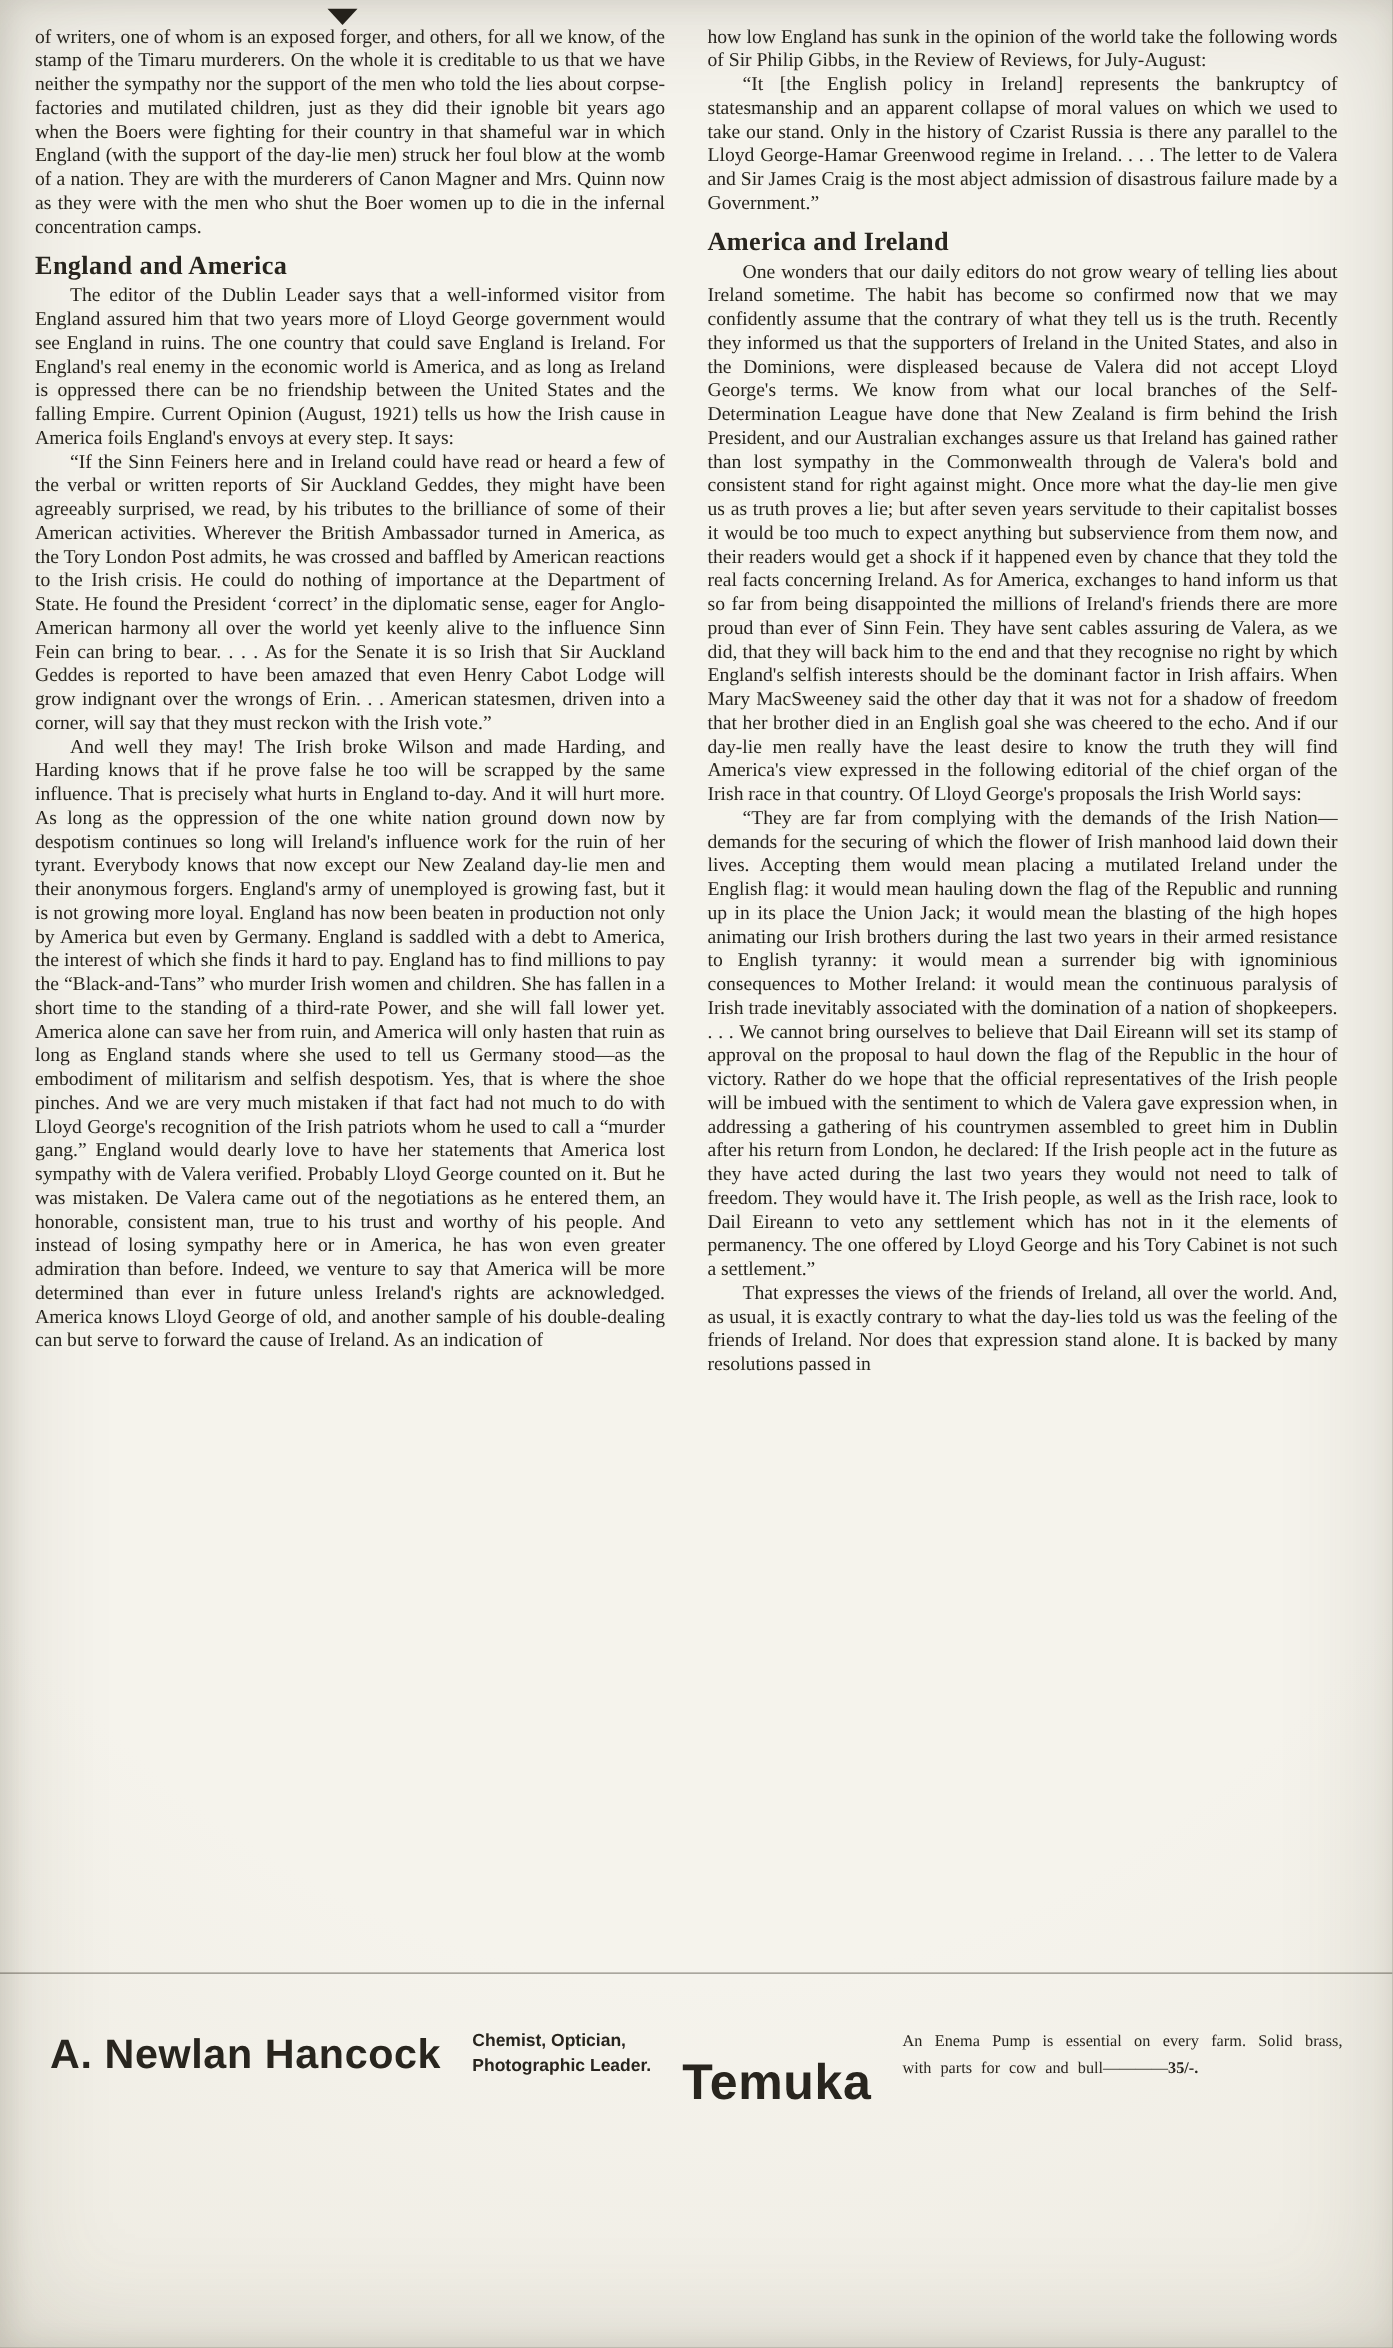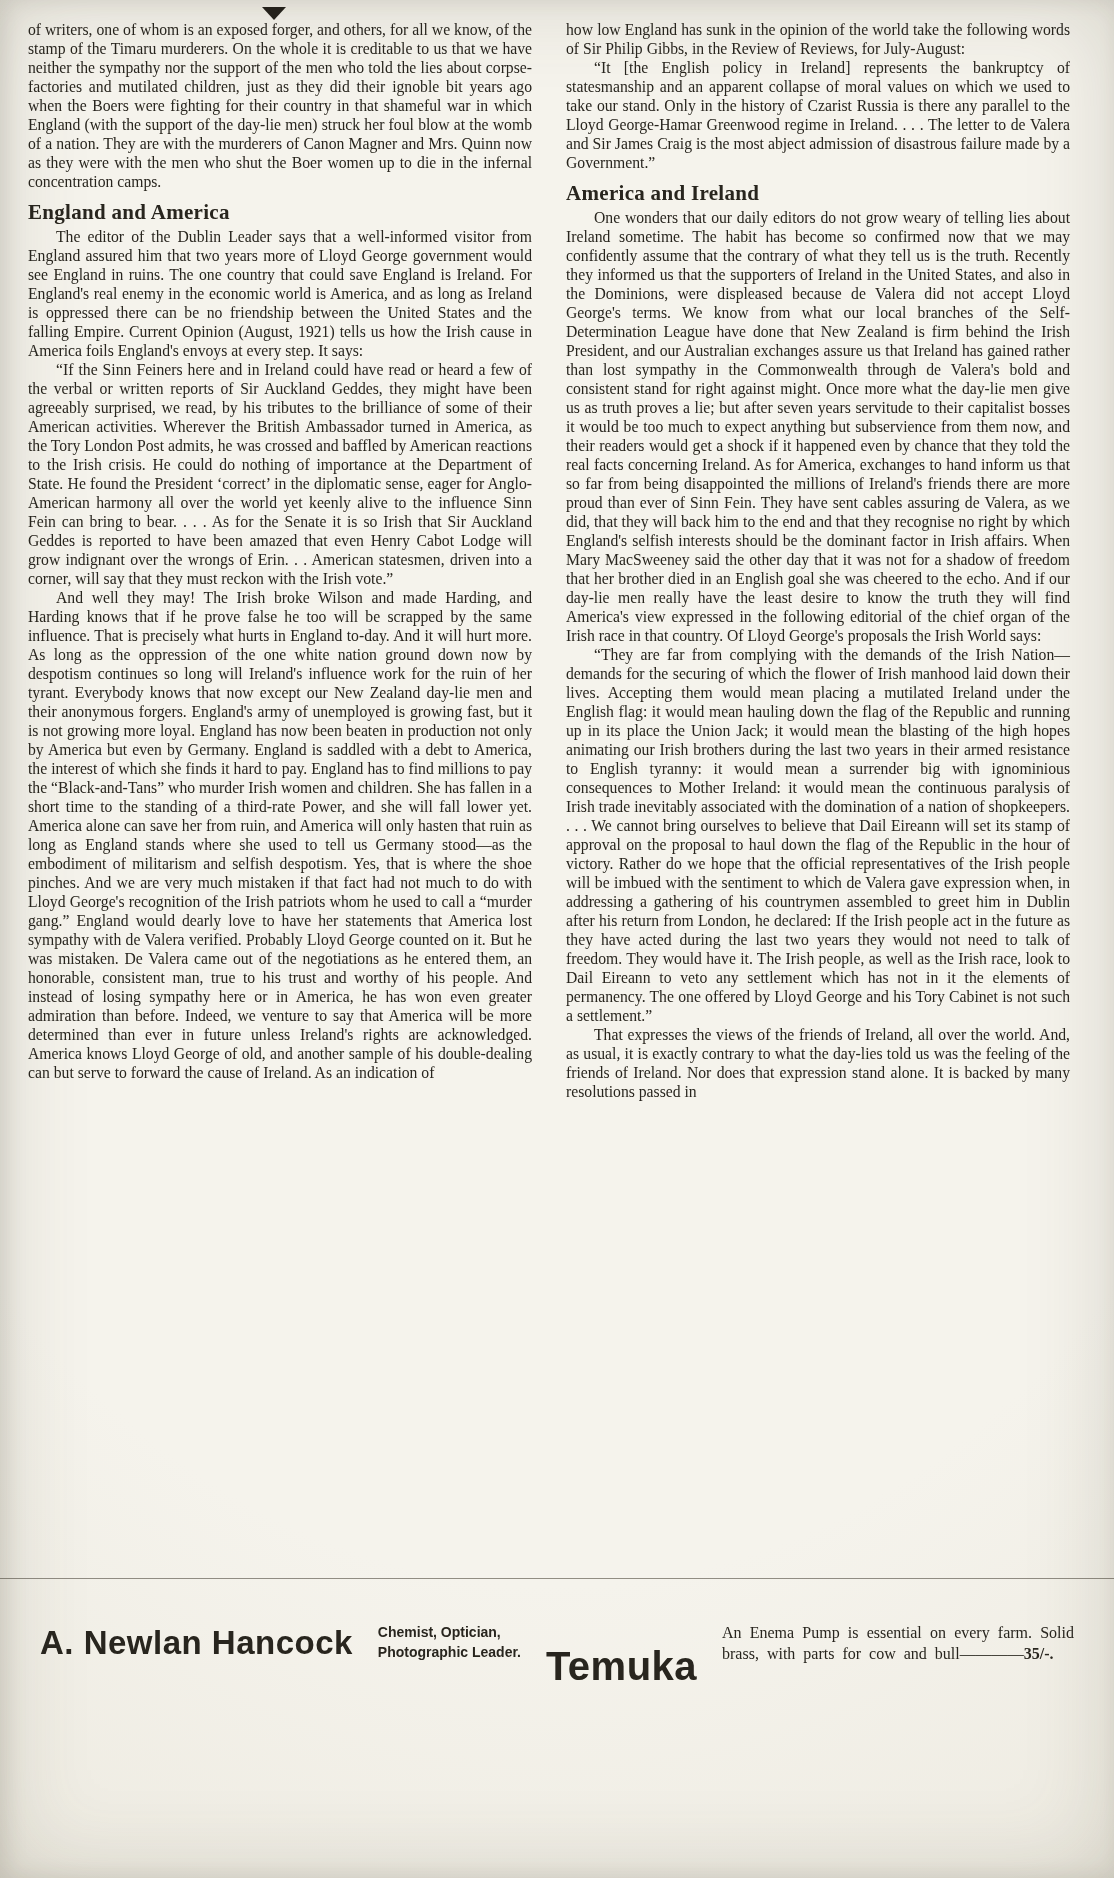--- a/index.html
+++ b/index.html
@@ -117,21 +117,21 @@
     font-family: "Liberation Sans", sans-serif;
     font-weight: 700;
     font-size: 40px;
     letter-spacing: .5px;
     white-space: nowrap;
     margin-top: 48px;
   }
   .ad-blurb {
     margin: 0;
     width: 352px;
-    font-size: 16px;
+    font-size: 13px;
     line-height: 21px;
     text-align: justify;
     word-spacing: 4px;
   }
   .ad-blurb b { font-weight: 700; }
 </style>
 </head>
 <body>
 
 <div class="sheet">

